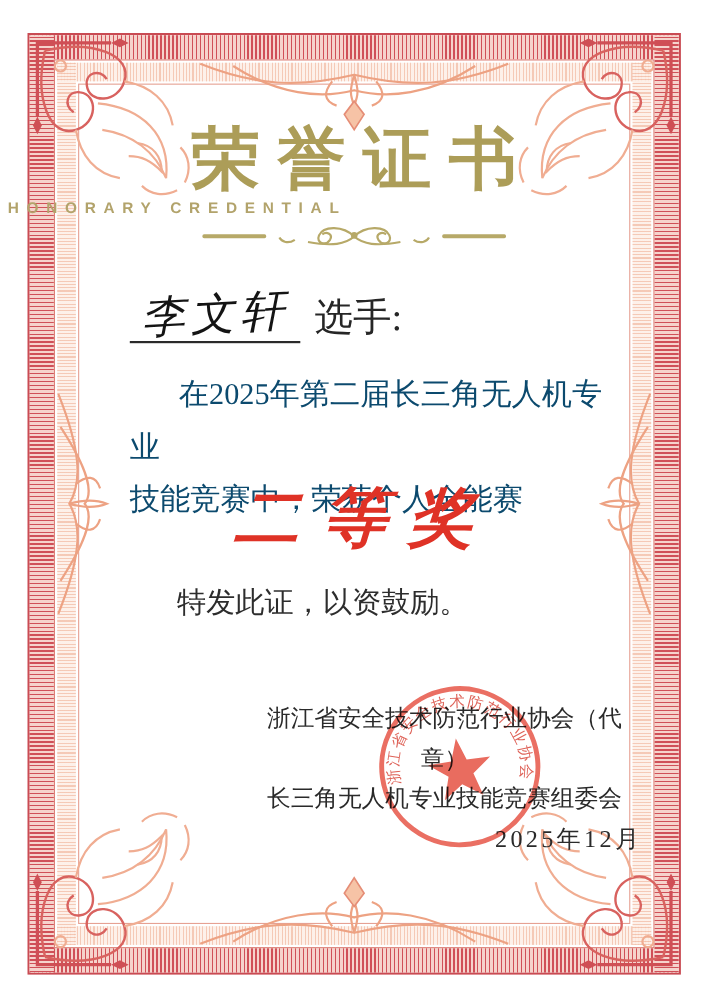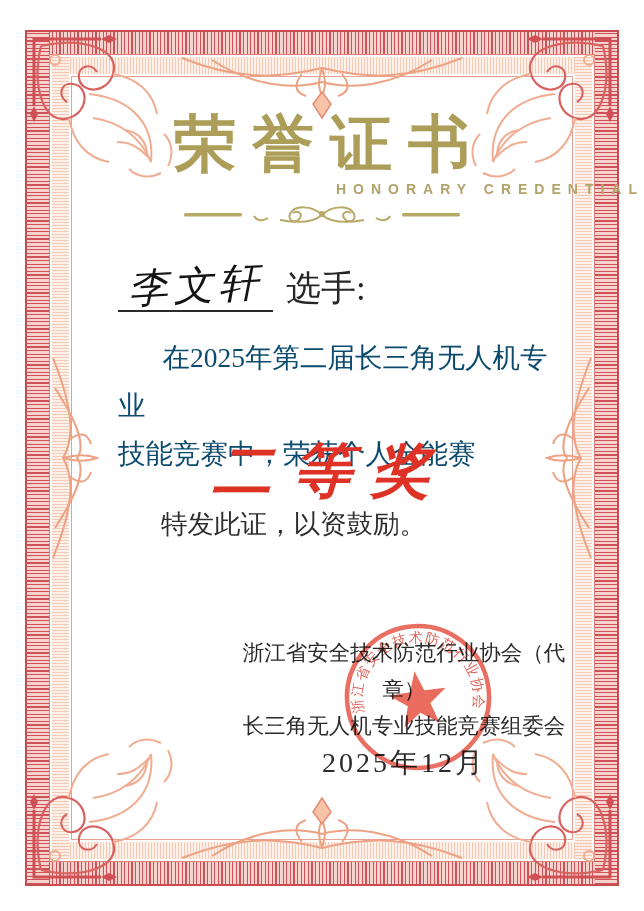--- a/index.html
+++ b/index.html
@@ -35,41 +35,41 @@
   .corner-tr{top:4px;right:4px;transform:scaleX(-1);}
   .corner-bl{bottom:4px;left:4px;transform:scaleY(-1);}
   .corner-br{bottom:4px;right:4px;transform:scale(-1,-1);}
   .edge-top{position:absolute;top:22px;left:50%;transform:translateX(-50%);width:300px;height:70px;}
   .edge-bottom{position:absolute;bottom:22px;left:50%;transform:translateX(-50%) scaleY(-1);width:300px;height:70px;}
   .edge-left{position:absolute;left:22px;top:50%;transform:translateY(-50%);width:60px;height:220px;}
   .edge-right{position:absolute;right:22px;top:50%;transform:translateY(-50%) scaleX(-1);width:60px;height:220px;}
   
   .title{position:absolute;top:102px;left:0;right:0;text-align:center;
     font-size:62px;font-weight:700;color:#ac9d58;letter-spacing:16px;text-indent:16px;}
-  .subtitle{position:absolute;top:181px;left:0;right:0;text-align:right;
+  .subtitle{position:absolute;top:181px;left:0;right:0;text-align:left;
     font-size:14px;font-weight:600;color:#b2a36b;letter-spacing:7px;text-indent:7px;
     font-family:"Liberation Sans","DejaVu Sans",sans-serif;}
   .flourish{position:absolute;top:202px;left:50%;transform:translateX(-50%);width:300px;height:26px;}
   .recipient{position:absolute;left:118px;top:263px;display:flex;align-items:flex-end;}
   .name-underline{border-bottom:2.5px solid #2a2a2a;padding:0 10px 1px;min-width:120px;text-align:center;}
   .name{font-size:40px;font-style:italic;letter-spacing:5px;color:#141414;
     display:inline-block;transform:rotate(-3deg);line-height:1.15;}
   .recipient-label{font-size:35px;color:#262626;margin-left:13px;padding-bottom:3px;line-height:1.15;}
   .body-text{position:absolute;left:118px;top:334px;width:434px;font-size:27.5px;
     line-height:48px;color:#0c4a6e;}
   .body-text .line1{display:block;text-indent:1.62em;}
   .body-text .line2{display:block;}
   .award{position:absolute;top:432px;left:0;right:0;text-align:center;
     font-size:59px;font-weight:700;font-style:italic;color:#df3226;
     letter-spacing:20px;text-indent:20px;transform:skewX(-3deg);}
-  .closing{position:absolute;left:118px;top:506px;width:434px;font-size:26.5px;
+  .closing{position:absolute;left:118px;top:529px;width:434px;font-size:26.5px;
     color:#2d2d2d;text-indent:1.62em;}
   .issuers{position:absolute;left:224px;top:635px;width:360px;text-align:center;
     font-size:21.5px;color:#2a2a2a;line-height:36.5px;}
-  .issue-date{font-size:28px;letter-spacing:3px;}
+  .issue-date{font-size:22px;letter-spacing:3px;text-align:right;}
   
   .seal{position:absolute;left:338px;top:617px;width:160px;height:160px;
     mix-blend-mode:multiply;opacity:.92;transform:rotate(-8deg);}
 </style>
 </head>
 <body>
 
 <div class="page">
 
   <div class="frame">

